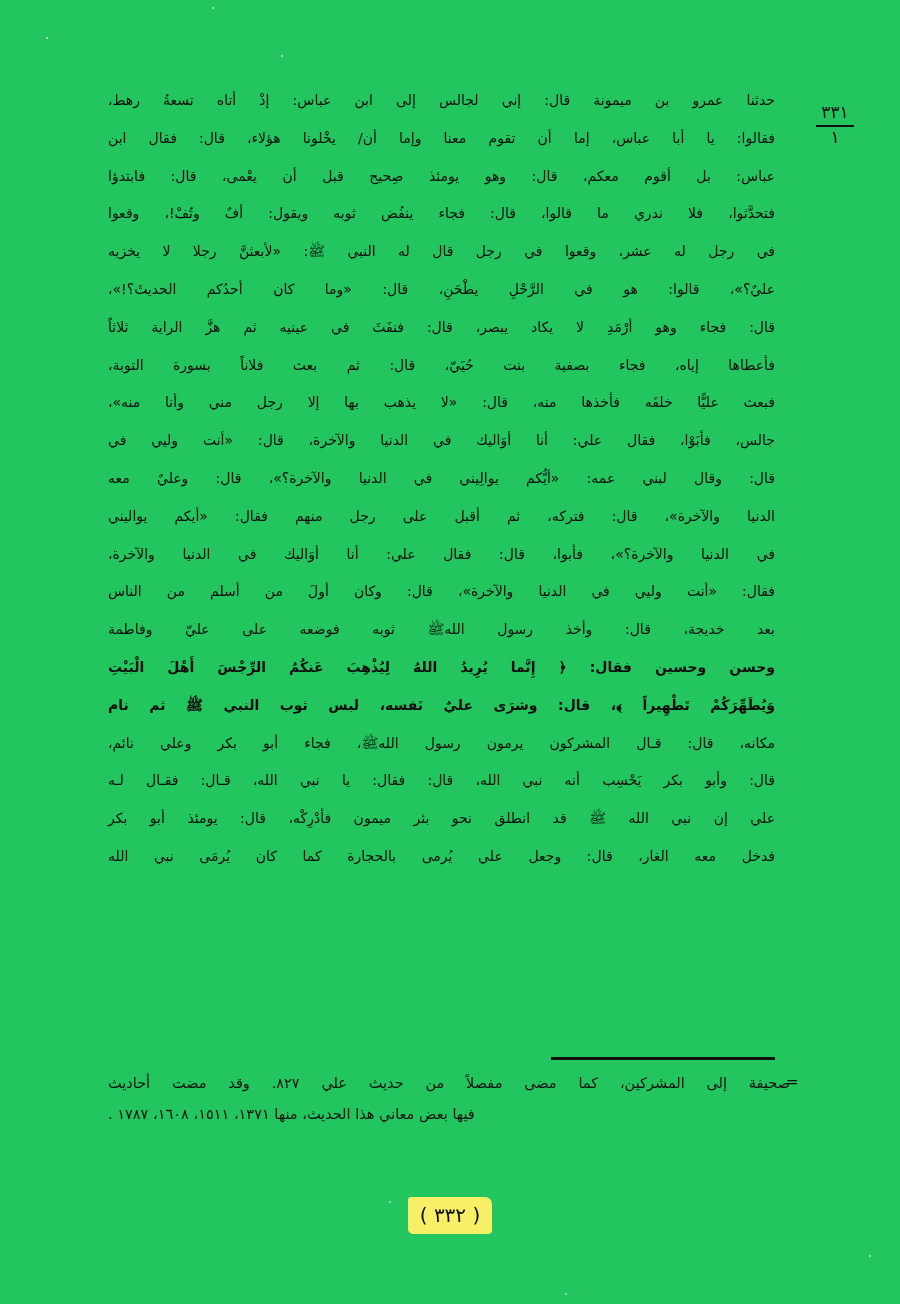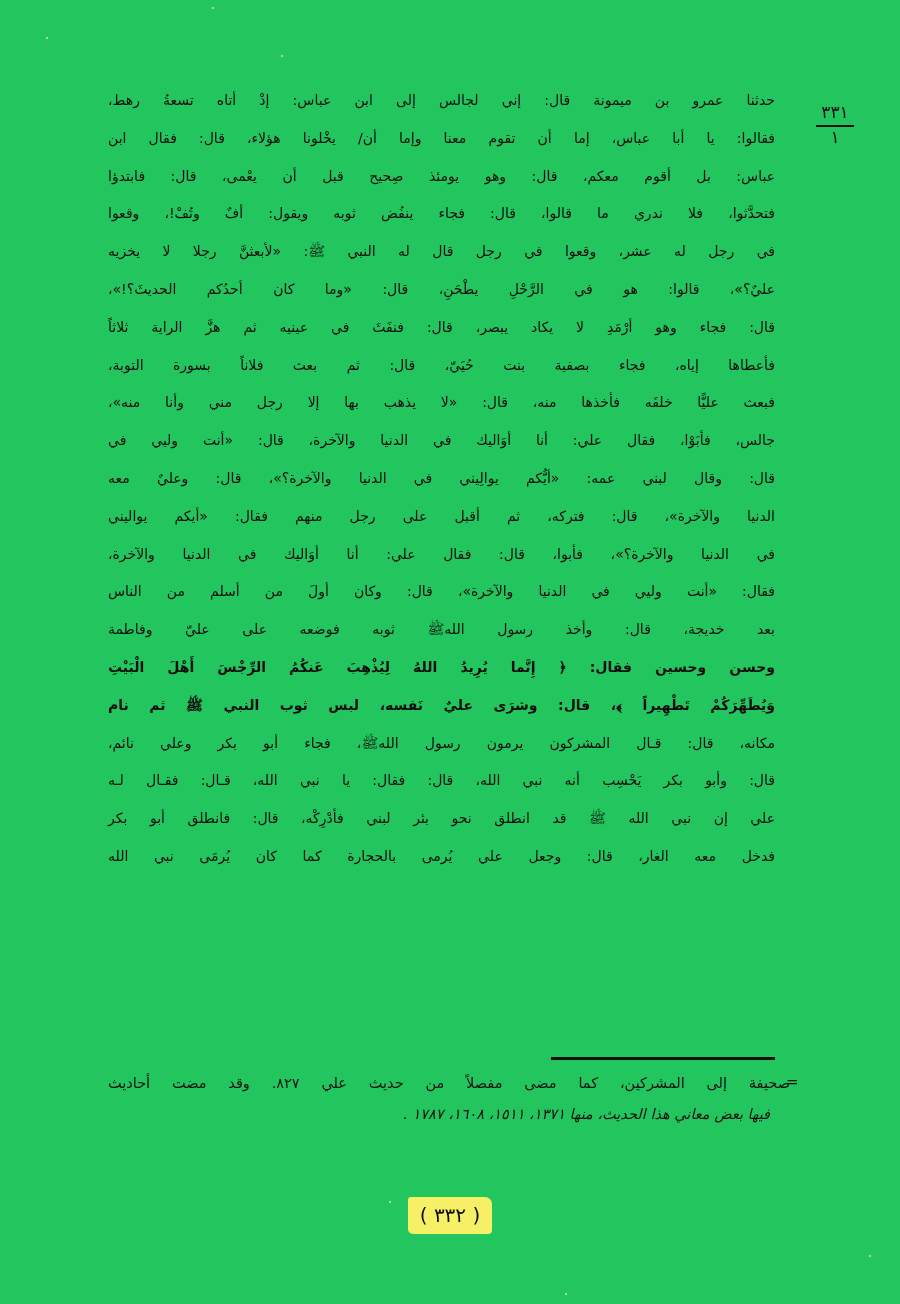--- a/index.html
+++ b/index.html
@@ -103,23 +103,22 @@
   }
   .footnote .fn-line {
     display: block;
     white-space: nowrap;
   }
   .footnote .fn-line-1 {
     text-align: justify;
     text-align-last: justify;
   }
   .footnote .fn-line-2 {
-    text-align: right;
+    text-align: left;
     padding-right: 20px;
-    font-style: italic;
   }
   .cont-marker {
     position: absolute;
     top: 1073px;
     left: 786px;
     font-size: 15px;
     color: #111111;
     font-family: "DejaVu Sans", sans-serif;
   }
 
@@ -182,21 +181,21 @@
     <div class="line">جالس، فأبَوْا، فقال علي: أنا أوَاليك في الدنيا والآخرة، قال: «أنت وليي في</div>
     <div class="line">قال: وقال لبني عمه: «أيُّكم يوالِيني في الدنيا والآخرة؟»، قال: وعليٌ معه</div>
     <div class="line">الدنيا والآخرة»، قال: فتركه، ثم أقبل على رجل منهم فقال: «أيكم يواليني</div>
     <div class="line">في الدنيا والآخرة؟»، فأبوا، قال: فقال علي: أنا أوَاليك في الدنيا والآخرة،</div>
     <div class="line">فقال: «أنت وليي في الدنيا والآخرة»، قال: وكان أولَ من أسلم من الناس</div>
     <div class="line">بعد خديجة، قال: وأخذ رسول اللهﷺ ثوبه فوضعه على عليّ وفاطمة</div>
     <div class="line quran">وحسن وحسين فقال: ﴿ إِنَّما يُرِيدُ اللهُ لِيُذْهِبَ عَنكُمُ الرِّجْسَ أَهْلَ الْبَيْتِ</div>
     <div class="line quran">وَيُطَهِّرَكُمْ تَطْهِيراً ﴾، قال: وشرَى عليٌ نَفسه، لبس ثوب النبي ﷺ ثم نام</div>
     <div class="line">مكانه، قال: قـال المشركون يرمون رسول اللهﷺ، فجاء أبو بكر وعلي نائم،</div>
     <div class="line">قال: وأبو بكر يَحْسِب أنه نبي الله، قال: فقال: يا نبي الله، قـال: فقـال لـه</div>
-    <div class="line">علي إن نبي الله ﷺ قد انطلق نحو بئر لبني فأدْرِكْه، قال: فانطلق أبو بكر</div>
+    <div class="line">علي إن نبي الله ﷺ قد انطلق نحو بئر ميمون فأدْرِكْه، قال: يومئذ أبو بكر</div>
     <div class="line">فدخل معه الغار، قال: وجعل علي يُرمى بالحجارة كما كان يُرمَى نبي الله</div>
   </div>
 
   <div class="footnote-rule"></div>
 
   <div class="cont-marker">=</div>
 
   <div class="footnote">
     <div class="fn-line fn-line-1">صحيفة إلى المشركين، كما مضى مفصلاً من حديث علي ٨٢٧. وقد مضت أحاديث</div>
     <div class="fn-line fn-line-2">فيها بعض معاني هذا الحديث، منها ١٣٧١، ١٥١١، ١٦٠٨، ١٧٨٧ .</div>

